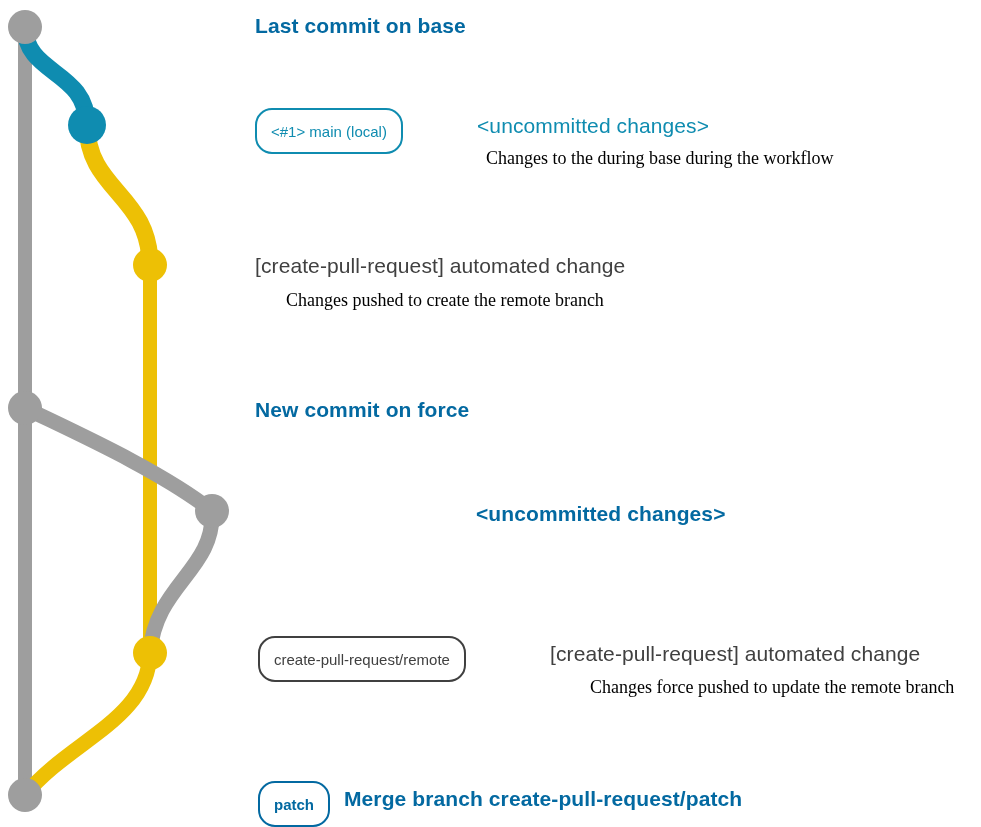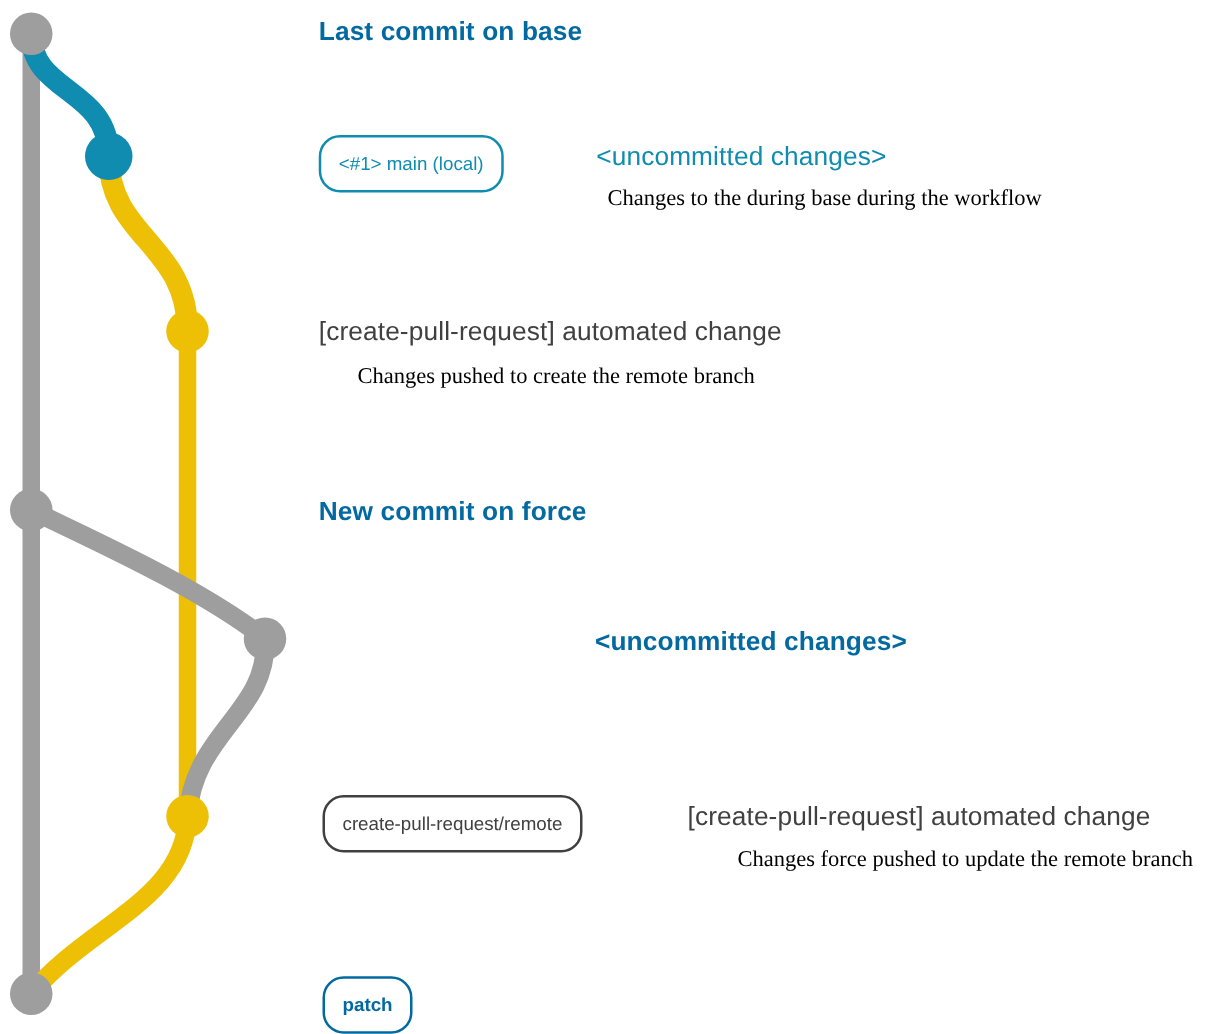--- a/index.html
+++ b/index.html
@@ -121,14 +121,15 @@
 
     <div class="headline c-gray" style="left:255px; top:397px;">New commit on force</div>
 
     <div class="headline c-gray" style="left:476px; top:501px;">&lt;uncommitted changes&gt;</div>
 
     <div class="pill c-gold" style="left:258px; top:636px;">create-pull-request/remote</div>
     <div class="headline c-gold" style="left:550px; top:641px;">[create-pull-request] automated change</div>
     <div class="subline" style="left:566px; top:676px;margin-left:24px;">Changes force pushed to update the remote branch</div>
 
     <div class="pill c-gray" style="left:258px; top:781px;">patch</div>
+    <div class="headline c-gray" style="left:344px; top:786px;">Merge branch create-pull-request/patch</div>
   </div>
 </div>
 
 </body></html>

